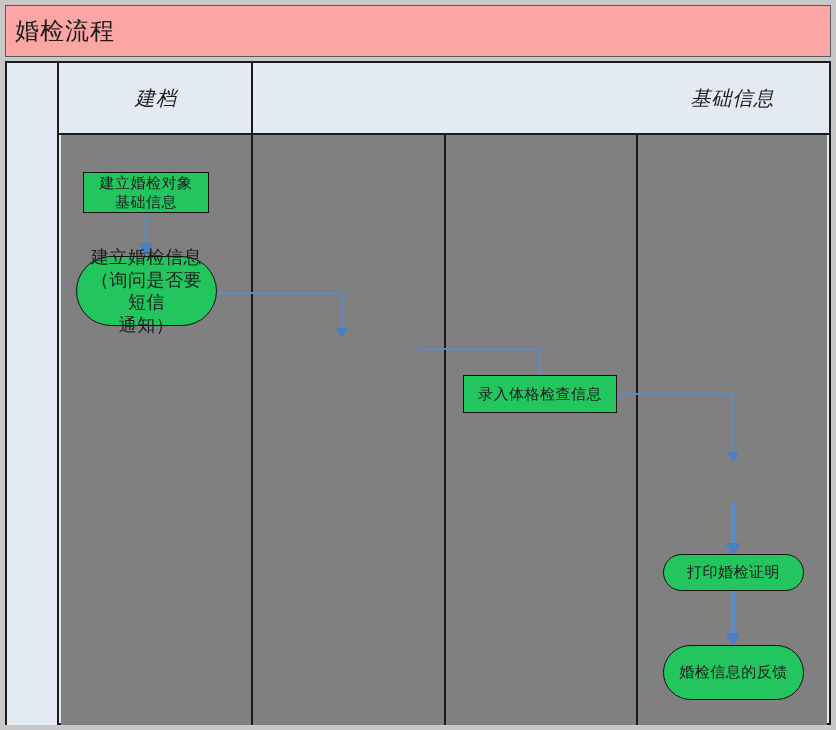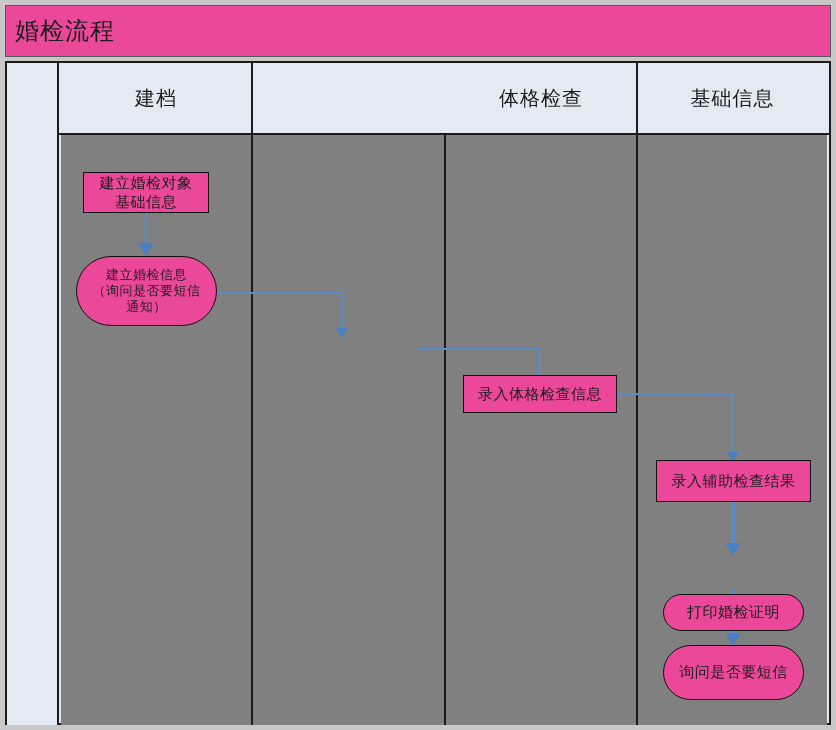--- a/index.html
+++ b/index.html
@@ -12,21 +12,21 @@
     width:836px;height:730px;
     background:#c8c8c8;
     overflow:hidden;
   }
 
   
   .title-bar{
     position:absolute;
     left:5px;top:5px;
     width:826px;height:52px;
-    background:#ec4899;
+    background:#fca5a5;
     border:1px solid #555a60;
     box-sizing:border-box;
   }
   .title-text{
     position:absolute;
     left:9px;top:50%;
     transform:translateY(-50%);
     font-size:24px;
     color:#1c1c1c;
     white-space:nowrap;
@@ -46,20 +46,21 @@
   
   .lane-head{
     position:absolute;
     top:63px;height:70px;
     background:#e4eaf4;
     border-right:2px solid #1b1b1b;
     box-sizing:border-box;
     display:flex;align-items:center;justify-content:center;
     font-size:20px;color:#1c1c1c;
     letter-spacing:1px;
+    font-style:italic;
   }
   .head-divider{
     position:absolute;
     height:2px;background:#1b1b1b;
   }
 
   
   .lane-body{
     position:absolute;
     top:135px;height:590px;
@@ -75,21 +76,21 @@
     left:7px;top:63px;
     width:52px;height:662px;
     background:#e4eaf4;
     border-right:2px solid #1b1b1b;
     box-sizing:border-box;
   }
 
   
   .node{
     position:absolute;
-    background:#ec4899;
+    background:#22c55e;
     border:1px solid #111;
     box-sizing:border-box;
     display:flex;
     align-items:center;
     justify-content:center;
     text-align:center;
     font-size:15px;
     line-height:1.25;
     color:#1c1c1c;
     z-index:6;
@@ -127,23 +128,20 @@
     <span class="title-text">婚检流程</span>
   </div>
 
   <div class="lane-frame"></div>
 
   <div class="lane-spacer"></div>
 
   <div class="lane-head" style="left:61px;width:192px;">
     <span>建档</span>
   </div>
-  <div class="lane-head" style="left:446px;width:192px;">
-    <span>体格检查</span>
-  </div>
   <div class="lane-head" style="left:638px;width:189px;border-right:none;">
     <span>基础信息</span>
   </div>
 
   <div class="head-divider" style="left:59px;top:133px;width:770px;"></div>
 
   <div class="lane-body" style="left:61px;width:192px;"></div>
   <div class="lane-body" style="left:253px;width:193px;"></div>
   <div class="lane-body" style="left:446px;width:192px;"></div>
   <div class="lane-body last" style="left:638px;width:189px;"></div>
@@ -168,35 +166,32 @@
 
   <div class="conn thick-v" style="left:731px;top:590px;height:46px;"></div>
   <div class="arrow-down big" style="left:725px;top:633px;"></div>
 
   <div class="node rect" style="left:83px;top:172px;width:126px;height:41px;">
     <span class="txt" style="white-space:pre-line;">建立婚检对象
 基础信息</span>
   </div>
 
   <div class="node stadium" style="left:76px;top:256px;width:141px;height:70px;">
-    <span class="txt" style="white-space:pre-line;font-size:13px;">建立婚检信息
+    <span class="txt" style="white-space:pre-line;font-size:18px;">建立婚检信息
 （询问是否要短信
 通知）</span>
   </div>
 
 
   <div class="node rect" style="left:463px;top:375px;width:154px;height:38px;">
     <span class="txt">录入体格检查信息</span>
   </div>
 
-  <div class="node rect" style="left:656px;top:460px;width:155px;height:42px;">
-    <span class="txt">录入辅助检查结果</span>
-  </div>
 
-  <div class="node stadium" style="left:663px;top:554px;width:141px;height:37px;margin-top:40px;">
+  <div class="node stadium" style="left:663px;top:554px;width:141px;height:37px;">
     <span class="txt">打印婚检证明</span>
   </div>
 
   <div class="node stadium" style="left:663px;top:645px;width:141px;height:55px;">
-    <span class="txt">询问是否要短信</span>
+    <span class="txt">婚检信息的反馈</span>
   </div>
 
 </div>
 
 </body></html>

